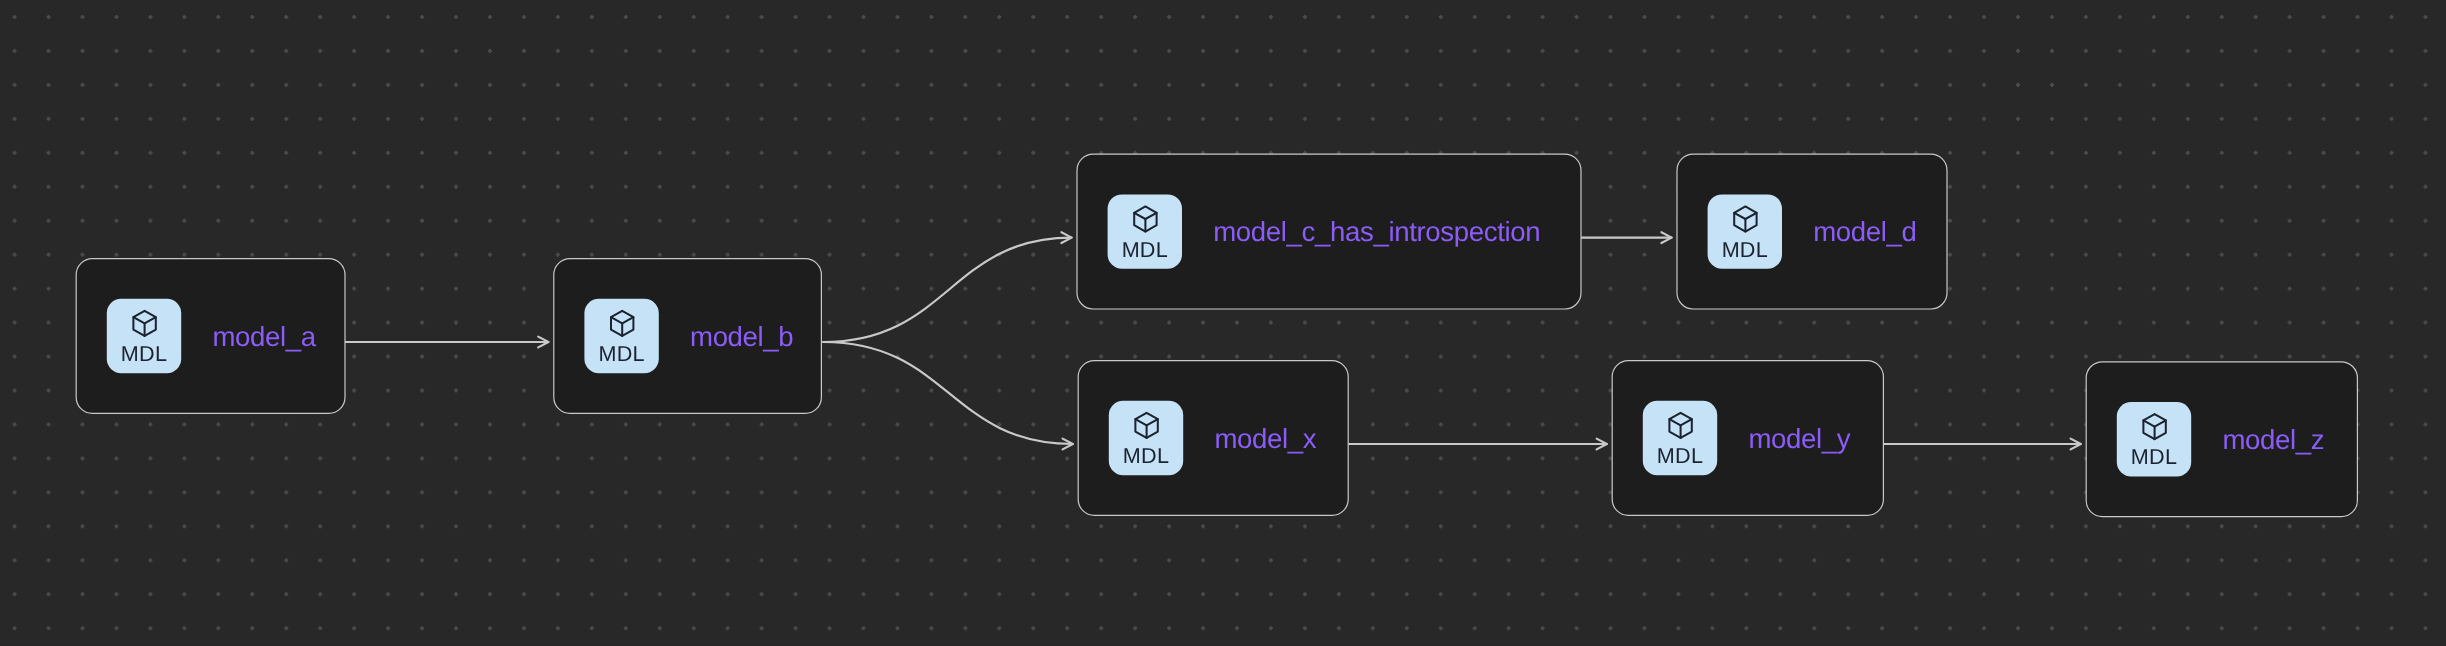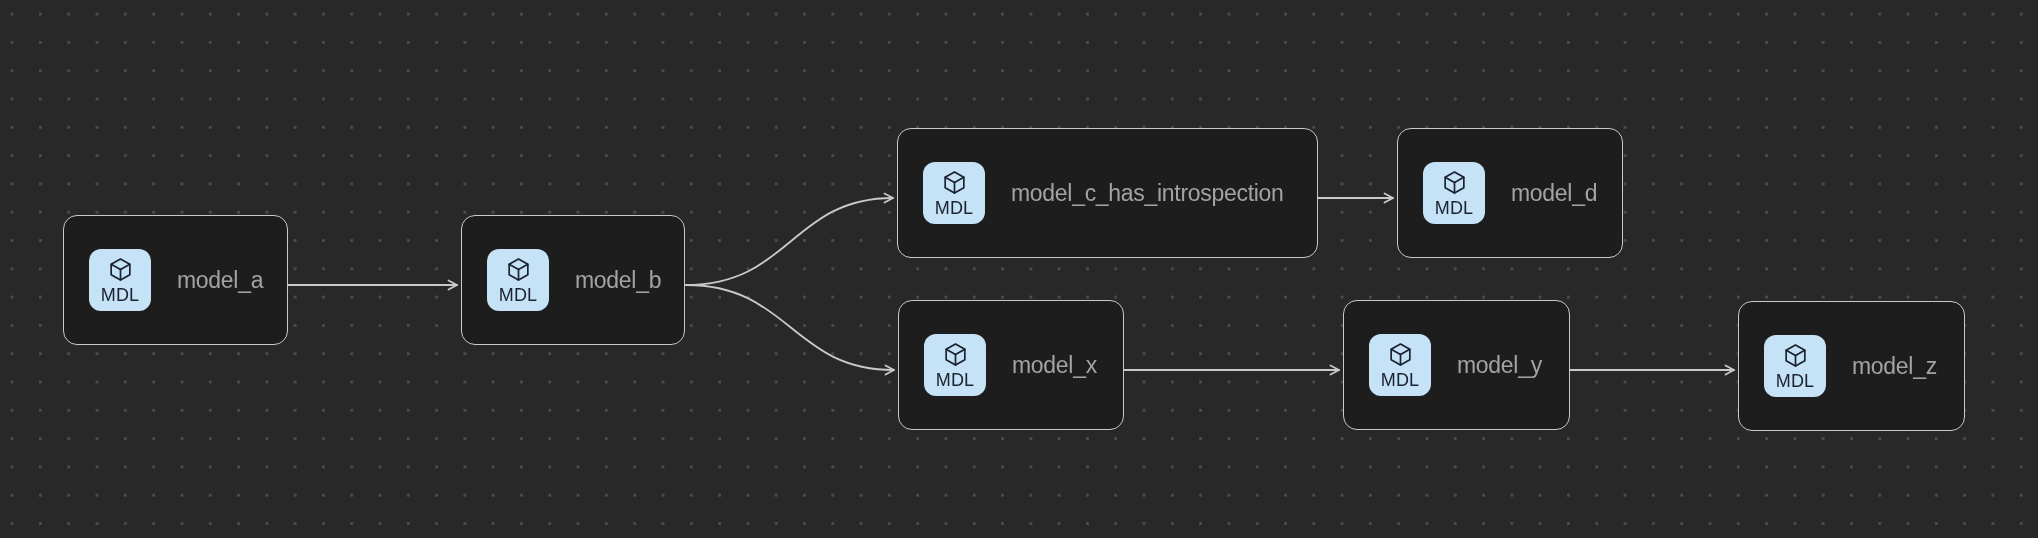--- a/index.html
+++ b/index.html
@@ -31,21 +31,21 @@
     width:62px;height:62px;border-radius:12px;background:#c6e2f6;
     display:flex;flex-direction:column;align-items:center;justify-content:center;
     flex:0 0 auto;
   }
   .badge svg{display:block;}
   .mdl{
     font-size:18px;font-weight:500;color:#1b2230;line-height:1;
     margin-top:3px;letter-spacing:0.2px;
   }
   .label{
-    font-size:23px;color:#a3a3a3;letter-spacing:-0.3px;white-space:nowrap;
+    font-size:23px;color:#8b5cf6;letter-spacing:-0.3px;white-space:nowrap;
   }
 </style>
 </head>
 <body>
 
 <div id="canvas">
 
   <svg id="edge-layer" xmlns="http://www.w3.org/2000/svg">
     <defs>
       <marker id="chevron" markerUnits="userSpaceOnUse" markerWidth="16" markerHeight="16" viewBox="0 0 16 16" refX="13" refY="8" orient="auto">

